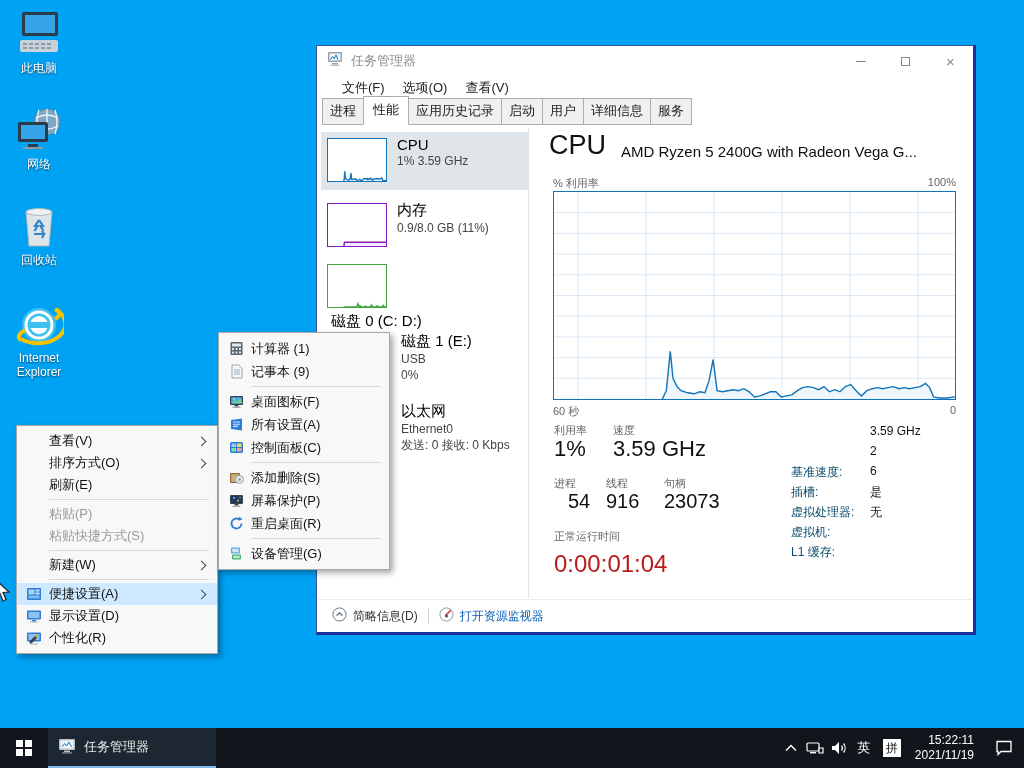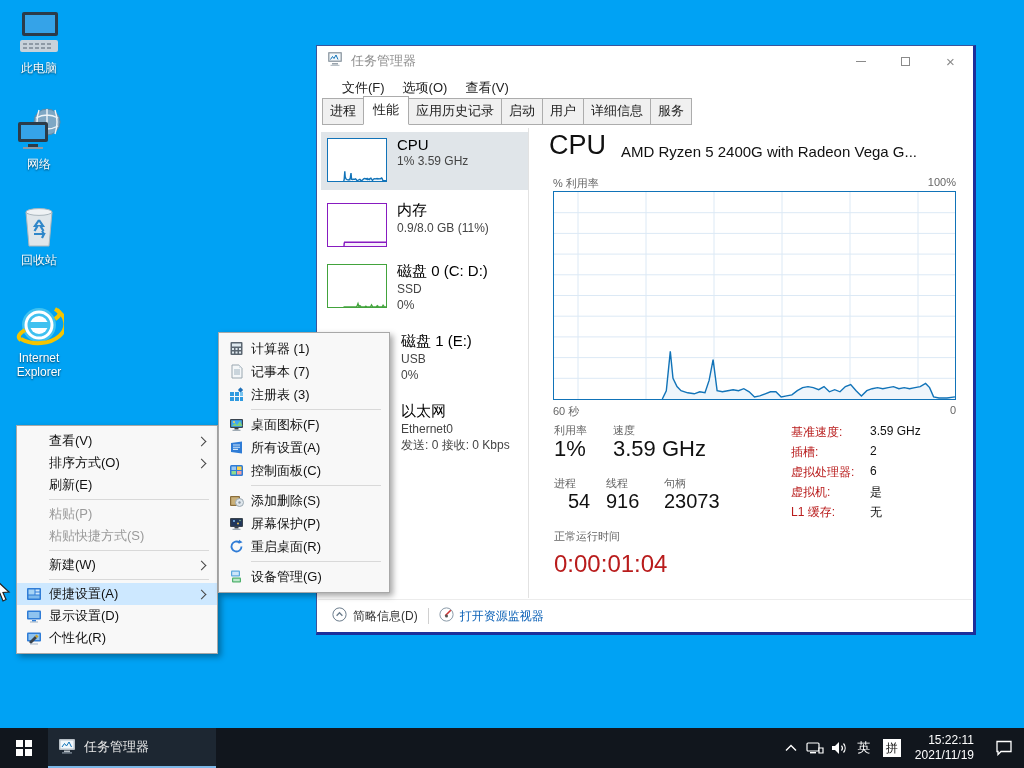--- a/index.html
+++ b/index.html
@@ -45,21 +45,21 @@
   .cpu-head { left:232px; top:84px; font-size:27px; color:#111; }
   .cpu-sub { left:304px; top:97px; font-size:15px; color:#111; }
   .ylab { left:236px; top:130px; font-size:11px; color:#666; }
   .ymax { left:595px; top:130px; width:44px; text-align:right; font-size:11px; color:#666; }
   .chart-box { left:236px; top:145px; width:403px; height:209px; border:1px solid #1173b8; background:#fff; }
   .xlab-l { left:236px; top:358px; font-size:11px; color:#666; }
   .xlab-r { left:600px; top:358px; width:39px; text-align:right; font-size:11px; color:#666; }
   .stat-lbl { font-size:11px; color:#666; }
   .stat-val-lg { font-size:22px; color:#111; }
   .stat-val-md { font-size:20px; color:#111; }
-  .det-lbl { font-size:12px; color:#b91c1c; }
+  .det-lbl { font-size:12px; color:#0c4a6e;margin-top:40px; }
   .det-val { font-size:12px; color:#111; }
   .uptime-lbl { left:237px; top:483px; font-size:11px; color:#666; }
   .uptime-val { left:237px; top:504px; font-size:24px; color:#b91c1c; }
   .tm-footer { position:absolute; left:1px; right:1px; bottom:0; height:33px; border-top:1px solid #ececec;
     display:flex; align-items:center; font-size:12px; color:#333; background:#fff; }
   .foot-sep { width:1px; height:16px; background:#d0d0d0; margin:0 10px; }
   .link { color:#0a60b6; }
 
   
   .menu { position:absolute; background:#f8f8f8; border:1px solid #a8a8a8;
@@ -217,21 +217,21 @@
           <polygon points="16.0,42 16.0,42.0 16.2,39.5 16.6,38.2 58.0,38.2 58.0,42" fill="#f6eefb"></polygon>
           <polyline points="16.0,42.0 16.2,39.5 16.6,38.2 58.0,38.2" fill="none" stroke="#871bc0" stroke-width="1.4"></polyline>
         </svg>
     </div>
     <div class="sb-text">
       <div class="sb-title">内存</div>
       <div class="sb-sub">0.9/8.0 GB (11%)</div>
     </div>
   </div>
 
-  <div class="sb-item" style="top:212px;height:66px;">
+  <div class="sb-item" style="top:212px;height:66px;flex-direction:column;">
     <div class="sb-mini" id="mini-disk-box" style="border-color: rgb(66, 163, 60);">
       <svg id="mini-disk" width="58" height="42" viewBox="0 0 58 42">
           <polygon points="15.5,42 15.5,42.0 28.0,42.0 29.0,41.2 30.0,38.6 30.9,41.6 31.9,40.7 32.9,41.6 36.7,42.0 37.7,41.2 38.7,41.6 42.5,42.0 43.5,39.9 44.5,41.6 48.3,42.0 49.3,40.7 50.3,41.6 54.1,42.0 55.1,40.3 56.1,41.6 58.0,42.0 58.0,42" fill="#eef8ee"></polygon>
           <polyline points="15.5,42.0 28.0,42.0 29.0,41.2 30.0,38.6 30.9,41.6 31.9,40.7 32.9,41.6 36.7,42.0 37.7,41.2 38.7,41.6 42.5,42.0 43.5,39.9 44.5,41.6 48.3,42.0 49.3,40.7 50.3,41.6 54.1,42.0 55.1,40.3 56.1,41.6 58.0,42.0" fill="none" stroke="#42a33c" stroke-width="1.4"></polyline>
         </svg>
     </div>
     <div class="sb-text">
       <div class="sb-title">磁盘 0 (C: D:)</div>
       <div class="sb-sub">SSD</div>
       <div class="sb-sub">0%</div>
@@ -426,38 +426,21 @@
       <svg width="15" height="15" viewBox="0 0 15 15">
           <path d="M3 1 h7 l3 3 v10 h-10 z" fill="#f4f7f9" stroke="#9aa7b0"></path>
           <path d="M10 1 l3 3 h-3 z" fill="#d7e0e6"></path>
           <g stroke="#9fb2bf">
             <line x1="5" y1="6" x2="11" y2="6"></line>
             <line x1="5" y1="8" x2="11" y2="8"></line>
             <line x1="5" y1="10" x2="11" y2="10"></line>
           </g>
         </svg>
     </span>
-    <span class="m-lbl">记事本 (7)</span>
-  </div>
-  <div class="m-item">
-    <span class="m-ico">
-      <svg width="15" height="15" viewBox="0 0 15 15">
-          <g fill="#2f9ae0">
-            <rect x="1" y="5" width="4" height="4"></rect>
-            <rect x="6" y="5" width="4" height="4"></rect>
-            <rect x="1" y="10" width="4" height="4"></rect>
-            <rect x="6" y="10" width="4" height="4"></rect>
-            <rect x="11" y="10" width="3" height="4"></rect>
-            <rect x="11" y="5" width="3" height="4" fill="#77c4f0"></rect>
-          </g>
-          <circle cx="11.5" cy="3" r="2" fill="#1d6fb8"></circle>
-          <path d="M11.5 0.5 v1.4 M11.5 3.8 v1.4 M9.2 3 h1.4 M12.4 3 h1.6" stroke="#1d6fb8" stroke-width="0.9"></path>
-        </svg>
-    </span>
-    <span class="m-lbl">注册表 (3)</span>
+    <span class="m-lbl">记事本 (9)</span>
   </div>
   <div class="m-sep"></div>
   <div class="m-item">
     <span class="m-ico">
       <svg width="15" height="15" viewBox="0 0 15 15">
           <rect x="1" y="2" width="13" height="9" rx="1" fill="#39434d"></rect>
           <rect x="2.2" y="3.2" width="10.6" height="6.6" fill="#3fa9f5"></rect>
           <path d="M3 9 l3-3 2 2 3-4 2.5 5z" fill="#7ed07e"></path>
           <circle cx="5" cy="5" r="1" fill="#ffd34d"></circle>
           <rect x="5.5" y="11" width="4" height="1.5" fill="#39434d"></rect>

